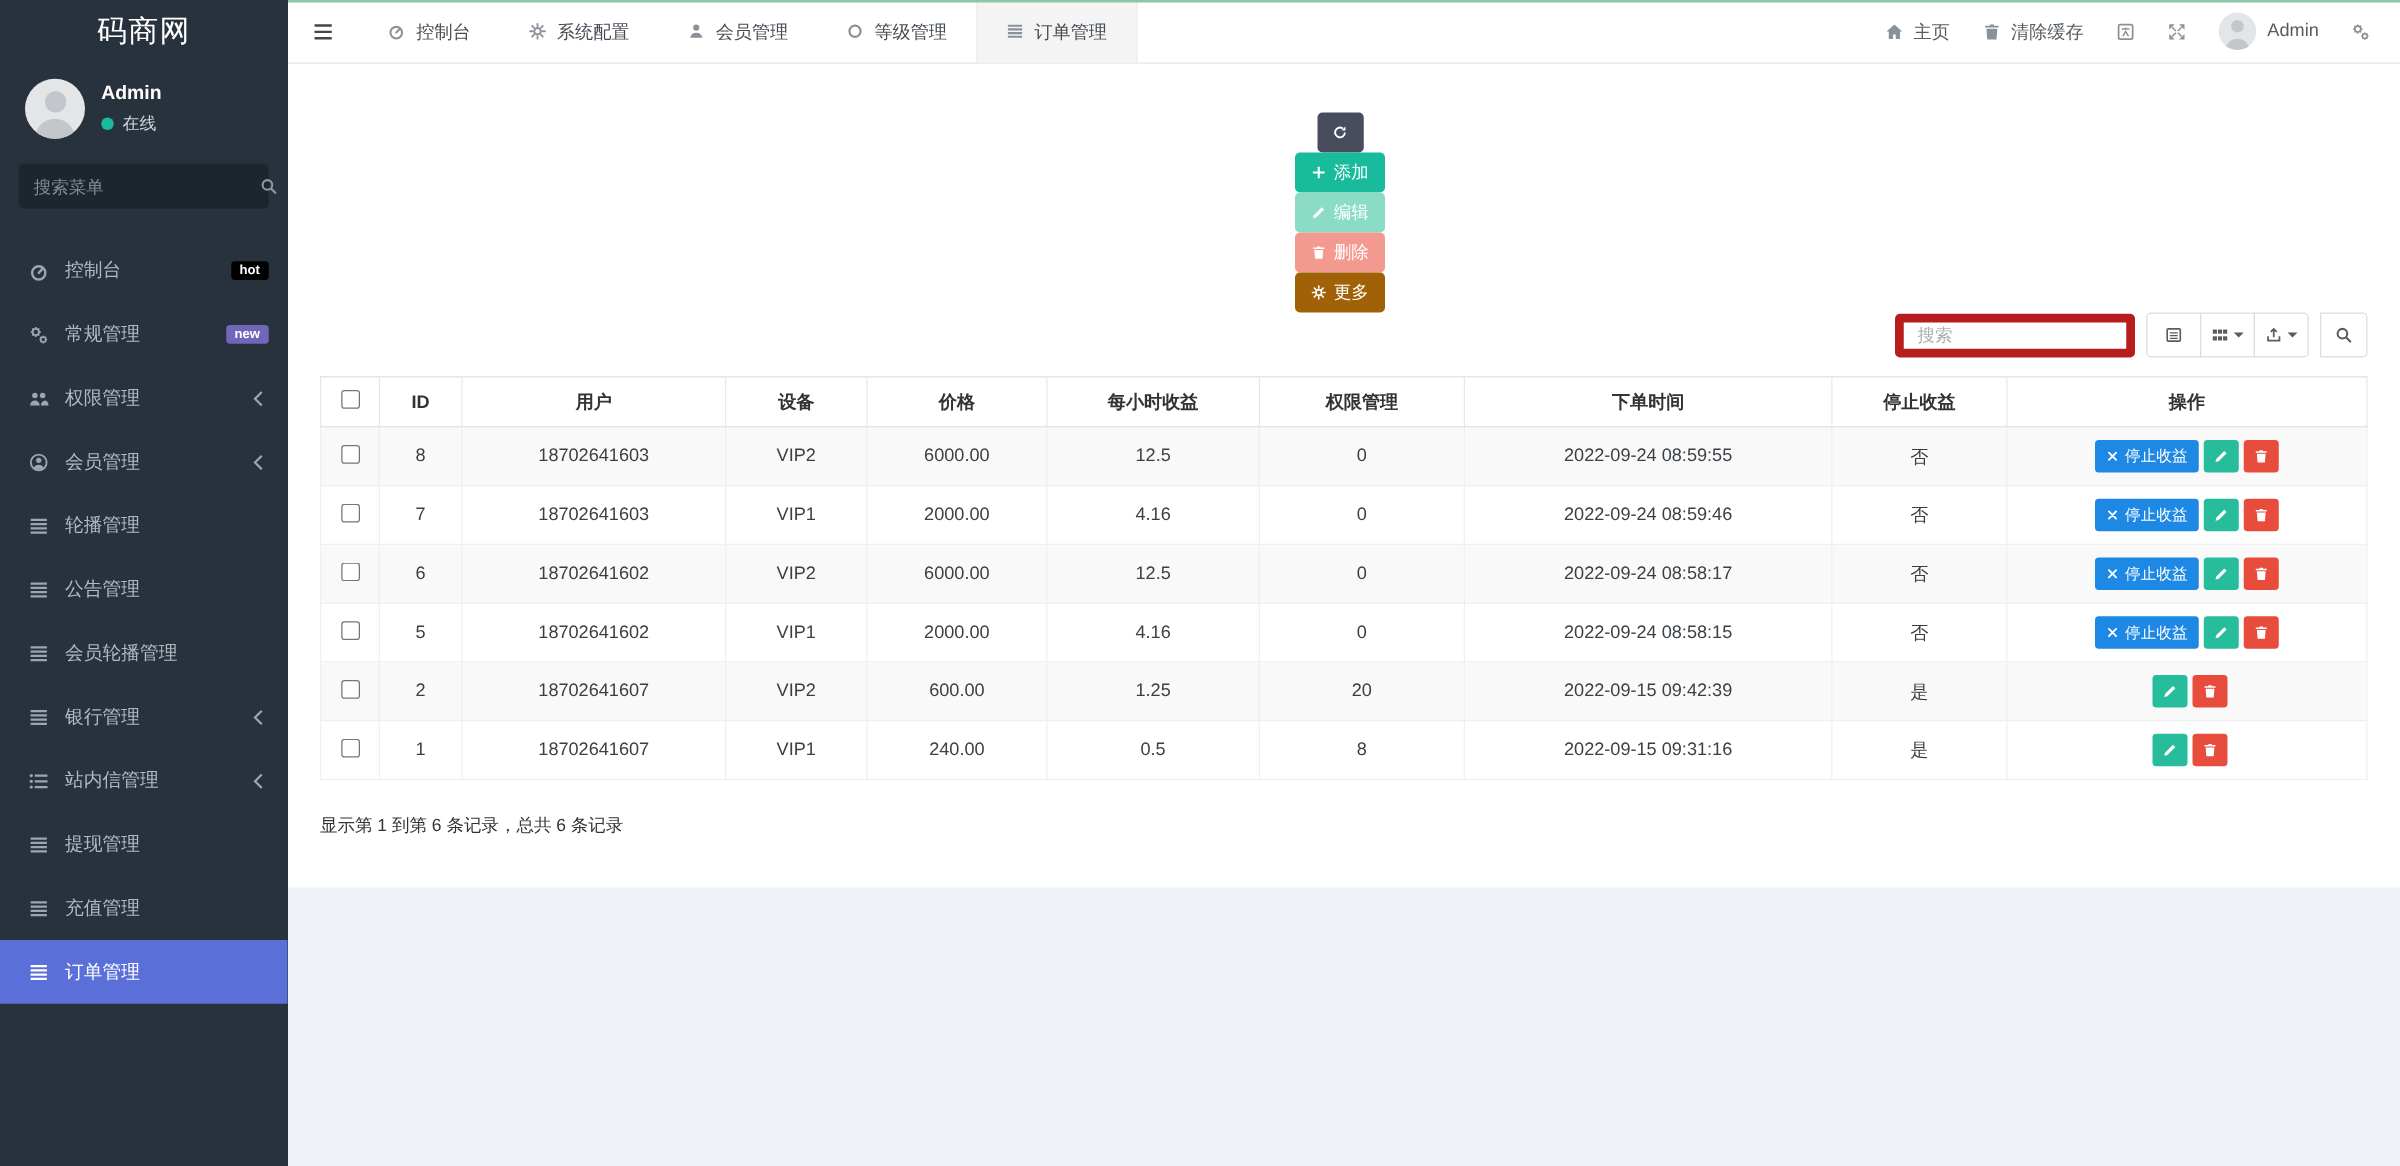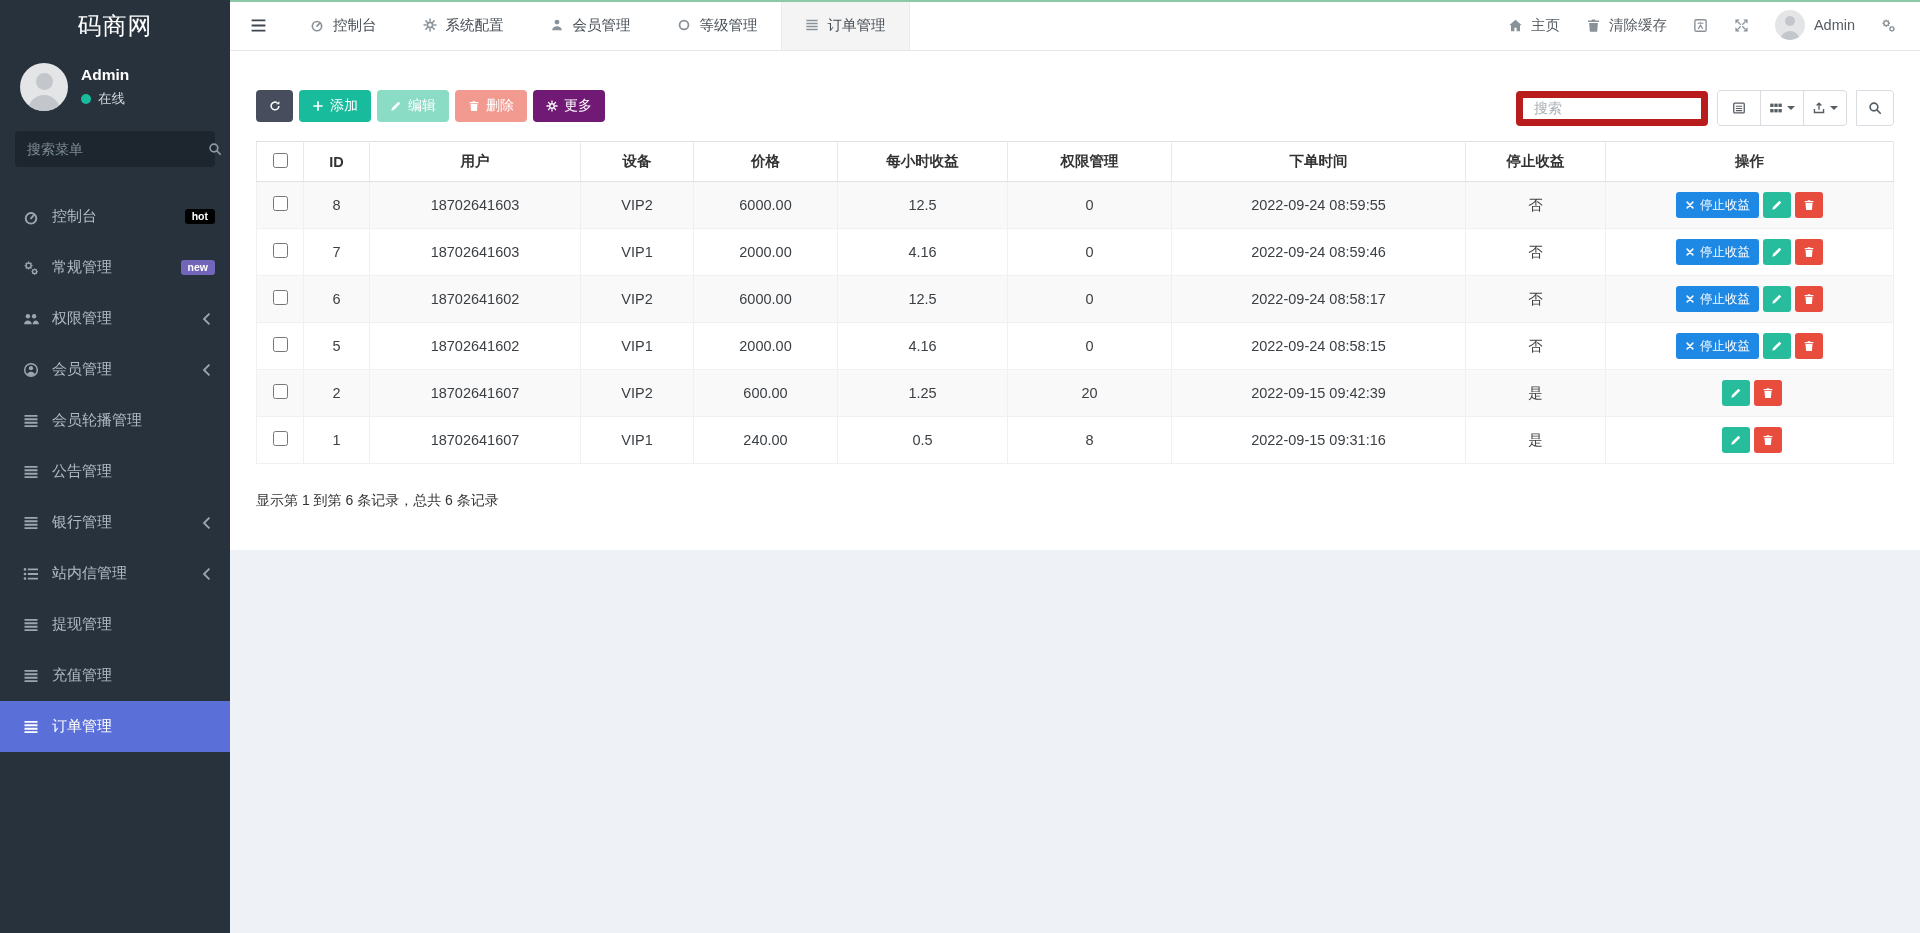--- a/index.html
+++ b/index.html
@@ -43,28 +43,28 @@
   .top-link .ic, .top-iconbtn { color:#8a9299; font-size:15px; }
   .top-iconbtn { cursor:pointer; }
   .top-user { display:flex; align-items:center; gap:9px; font-size:14.5px; color:#555c62; cursor:pointer; }
   .avatar-sm { width:30px; height:30px; border-radius:50%; background:#e3e5e7; position:relative; overflow:hidden; display:inline-block; }
   .avatar-sm::before { content:''; position:absolute; width:10px; height:10px; border-radius:50%; background:#c3c7cb; top:6px; left:10px; }
   .avatar-sm::after { content:''; position:absolute; width:20px; height:12px; border-radius:10px 10px 0 0; background:#c3c7cb; bottom:-3px; left:5px; }
 
   
   .content { height:880px; background:#eef1f6; }
   .panel { background:#fff; padding:39px 26px 40px; }
-  .toolbar { display:flex; align-items:flex-start; }
+  .toolbar { display:flex; align-items:center;flex-direction:column; }
   .btn { display:inline-flex; align-items:center; justify-content:center; gap:6px; height:32px; border:none; border-radius:4px; color:#fff; font-size:14px; font-family:inherit; padding:0 13px; margin-right:6px; cursor:pointer; }
   .btn .ic { font-size:12px; }
   .btn-refresh { background:#474d5d; width:37px; padding:0; font-size:13px; }
   .btn-add { background:#18bc9c; }
   .btn-edit { background:#8bdcc5; cursor:default; }
   .btn-del { background:#f29a90; cursor:default; }
-  .btn-more { background:#701a75; }
+  .btn-more { background:#a16207; }
   .toolbar-right { margin-left:auto; display:flex; align-items:center; gap:9px; }
   .search-box { width:192px; height:35px; border:7px solid #b91c1c; border-radius:4px; padding:0 11px; font-size:14px; font-family:inherit; color:#444; outline:none; }
   .search-box::placeholder { color:#a9aeb3; }
   .btn-group { display:flex; }
   .gbtn { width:44px; height:36px; background:#fff; border:1px solid #d9dde1; display:flex; align-items:center; justify-content:center; gap:4px; color:#565e64; font-size:14px; cursor:pointer; }
   .gbtn + .gbtn { margin-left:-1px; }
   .gbtn:first-child { border-radius:4px 0 0 4px; }
   .gbtn:last-child { border-radius:0 4px 4px 0; }
   .gbtn-single { border-radius:4px; width:38px; }
   .caret { width:0; height:0; border-left:4px solid transparent; border-right:4px solid transparent; border-top:4px solid #565e64; }
@@ -164,29 +164,37 @@
             <path d="M10.4 2.6L5 8l5.4 5.4" fill="none" stroke="currentColor" stroke-width="1.8"></path>
           </svg>
         </span>
       </div>
       <div class="side-item">
         <span class="ic">
           <svg viewBox="0 0 16 16">
             <path d="M1.5 2.9h13M1.5 6.3h13M1.5 9.7h13M1.5 13.1h13" stroke="currentColor" stroke-width="1.9" fill="none"></path>
           </svg>
         </span>
+        <span class="side-label">轮播管理</span>
+      </div>
+      <div class="side-item">
+        <span class="ic">
+          <svg viewBox="0 0 16 16">
+            <path d="M1.5 2.9h13M1.5 6.3h13M1.5 9.7h13M1.5 13.1h13" stroke="currentColor" stroke-width="1.9" fill="none"></path>
+          </svg>
+        </span>
+        <span class="side-label">公告管理</span>
+      </div>
+      <div class="side-item">
+        <span class="ic">
+          <svg viewBox="0 0 16 16">
+            <path d="M1.5 2.9h13M1.5 6.3h13M1.5 9.7h13M1.5 13.1h13" stroke="currentColor" stroke-width="1.9" fill="none"></path>
+          </svg>
+        </span>
         <span class="side-label">会员轮播管理</span>
-      </div>
-      <div class="side-item">
-        <span class="ic">
-          <svg viewBox="0 0 16 16">
-            <path d="M1.5 2.9h13M1.5 6.3h13M1.5 9.7h13M1.5 13.1h13" stroke="currentColor" stroke-width="1.9" fill="none"></path>
-          </svg>
-        </span>
-        <span class="side-label">公告管理</span>
       </div>
       <div class="side-item">
         <span class="ic">
           <svg viewBox="0 0 16 16">
             <path d="M1.5 2.9h13M1.5 6.3h13M1.5 9.7h13M1.5 13.1h13" stroke="currentColor" stroke-width="1.9" fill="none"></path>
           </svg>
         </span>
         <span class="side-label">银行管理</span>
         <span class="side-chev ic">
           <svg viewBox="0 0 16 16">

